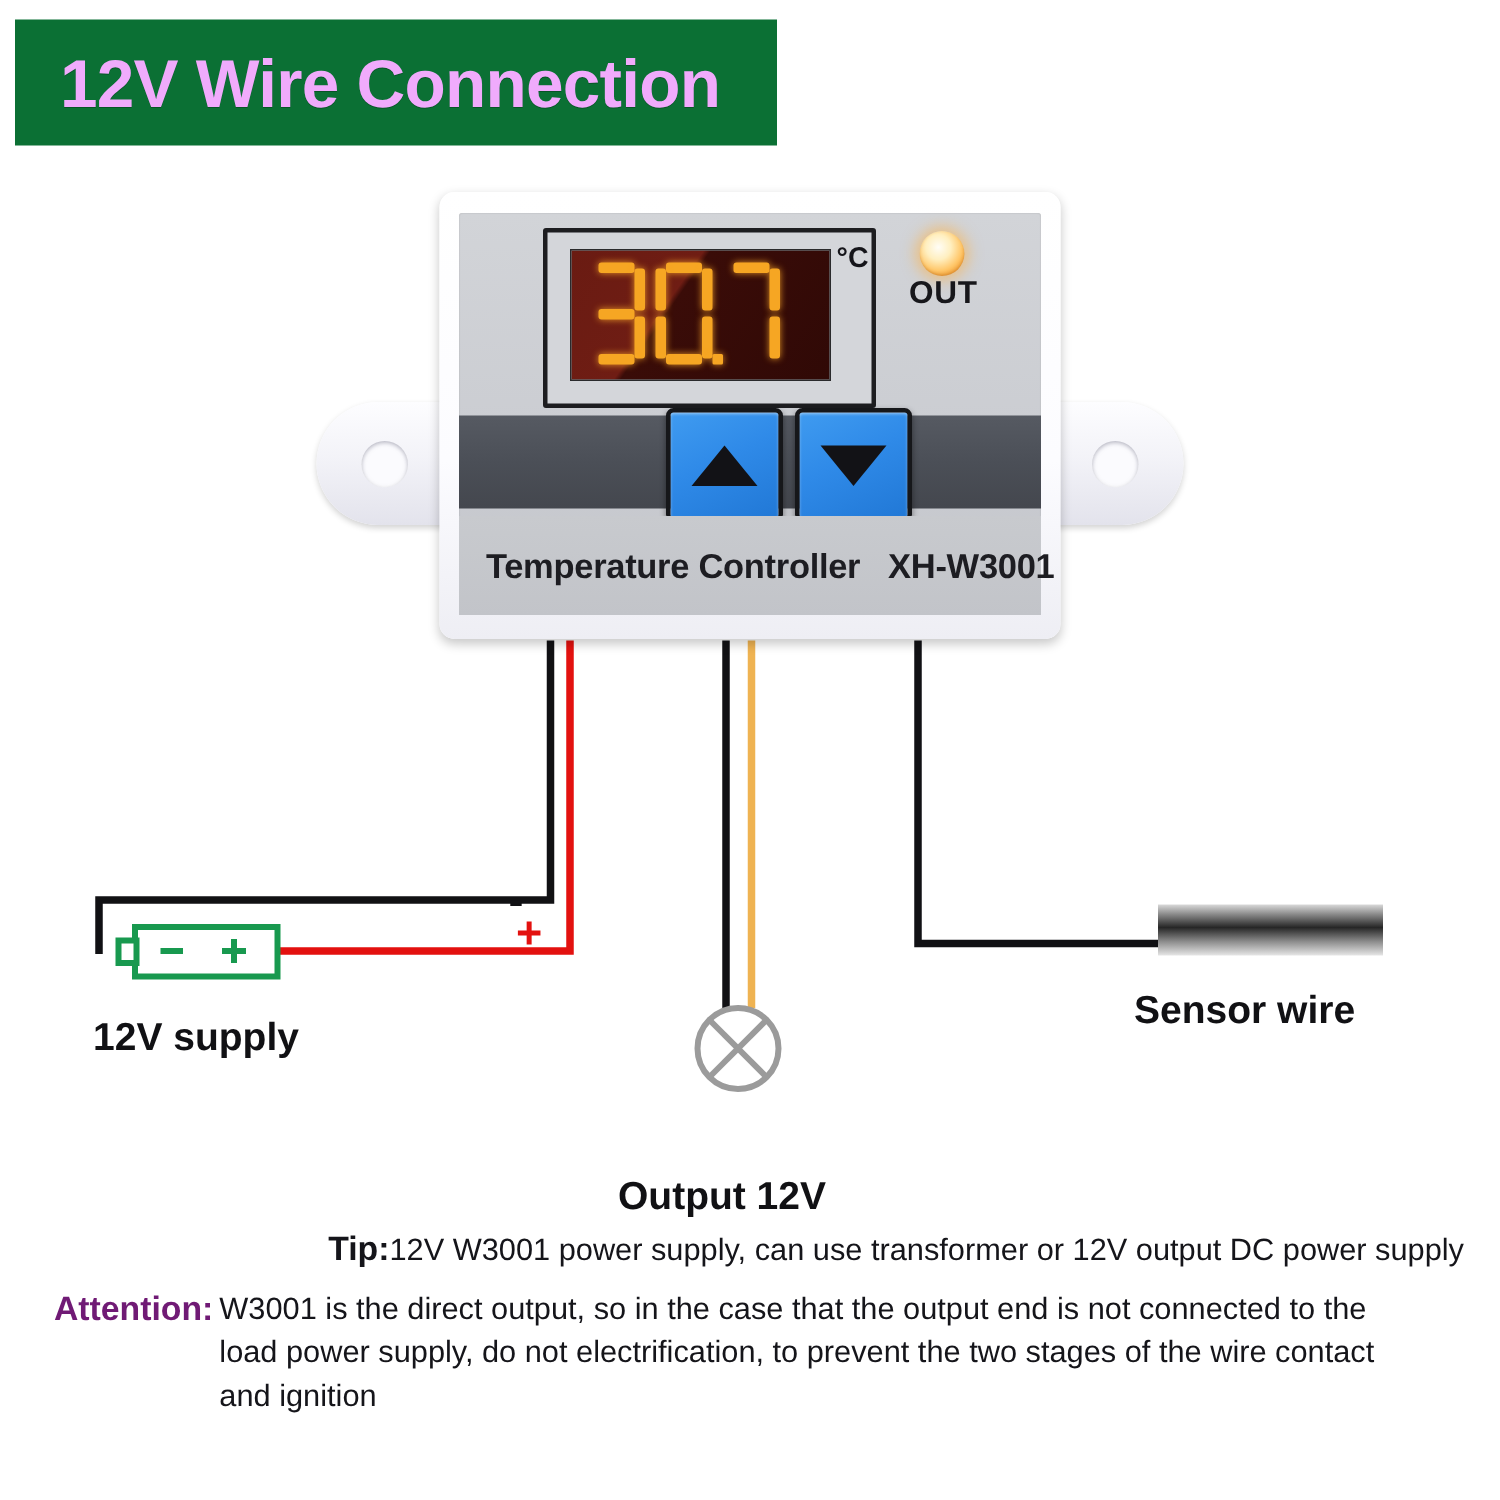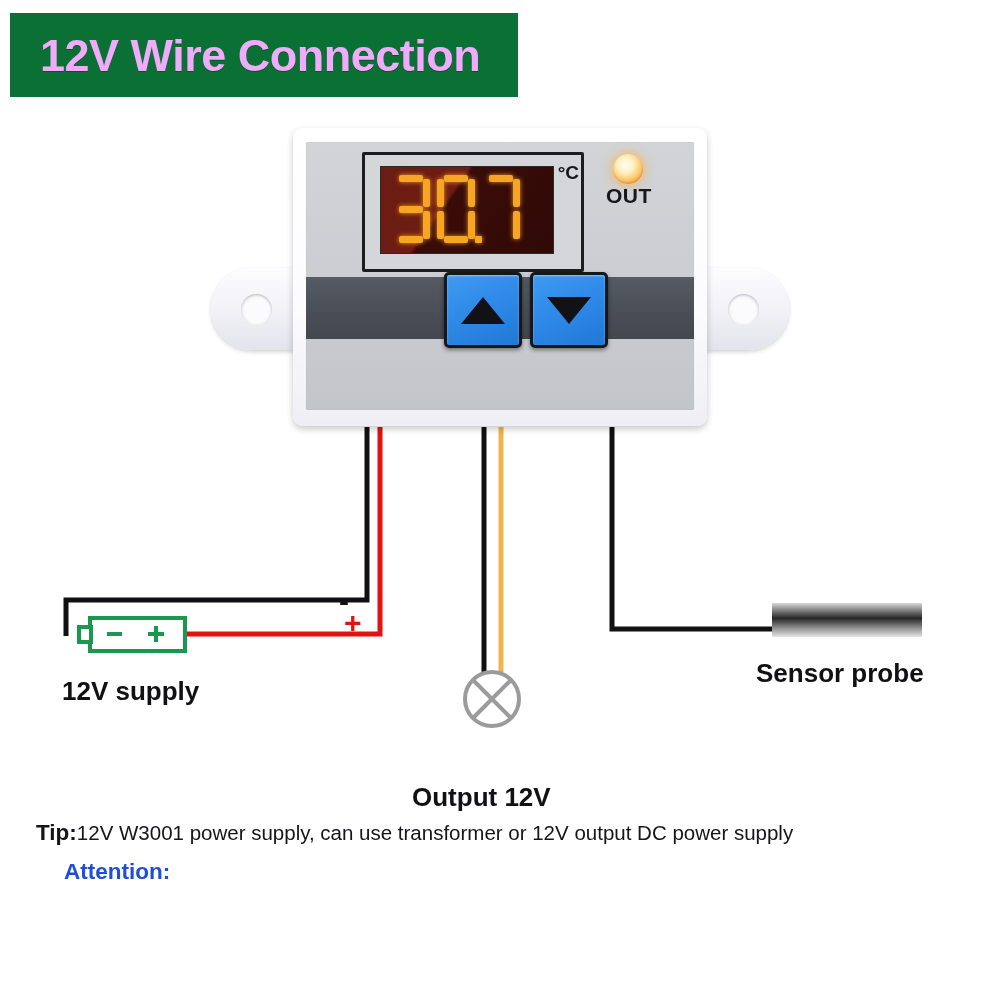--- a/index.html
+++ b/index.html
@@ -137,26 +137,26 @@
   .caption{ font-size:26px;font-weight:bold;color:#111114;line-height:1; }
   #label-input{ left:62px;top:678px; }
   #label-output{ left:412px;top:784px; }
   #label-sensor{ left:756px;top:660px; }
   .signlabel{ font-size:30px;font-weight:bold;line-height:1; }
   #sign-minus{ left:339px;top:586px;color:#111114; }
   #sign-plus{ left:344px;top:608px;color:#e3110f; }
 
   
   #notes{ left:36px;top:818px;width:940px; }
-  .note{ font-size:20.5px;color:#15151a;line-height:29px; }
+  .note{ font-size:20.5px;color:#15151a;line-height:29px;text-align:right; }
   .note b{ font-weight:bold;font-size:22.5px; }
   #note-tip{ margin-bottom:10px; }
   #attention-row{ display:flex;align-items:flex-start; }
   #attention-label{ font-weight:bold;font-size:22.5px;white-space:nowrap;margin-right:4px;
-                    color:#1d4ed8;line-height:29px;margin-left:28px; }
+                    color:#701a75;line-height:29px; }
   #attention-body{ font-size:20.5px;color:#15151a;line-height:29px;max-width:770px; }
 </style>
 </head>
 <body>
 
 <div class="abs" id="title-banner">
   <span id="title-text">12V Wire Connection</span>
 </div>
 
 <svg id="wires" viewBox="0 0 1000 1000" xmlns="http://www.w3.org/2000/svg">
@@ -247,32 +247,36 @@
 
       <div id="button-strip">
         <div class="btn" id="btn-up">
           <span class="tri up"></span>
         </div>
         <div class="btn" id="btn-down">
           <span class="tri down"></span>
         </div>
       </div>
 
+      <div id="model-strip">
+        <span id="model-text">Temperature Controller   XH-W3001</span>
+      </div>
 
     </div>
   </div>
 </div>
 
 <div class="abs signlabel" id="sign-minus">-</div>
 <div class="abs signlabel" id="sign-plus">+</div>
 
 <div class="abs caption" id="label-input">12V supply</div>
 <div class="abs caption" id="label-output">Output 12V</div>
-<div class="abs caption" id="label-sensor">Sensor probe</div>
+<div class="abs caption" id="label-sensor">Sensor wire</div>
 
 <div class="abs" id="notes">
   <div class="note" id="note-tip">
     <b>Tip:</b><span>12V W3001 power supply, can use transformer or 12V output DC power supply</span>
   </div>
   <div id="attention-row">
     <span id="attention-label">Attention:</span>
+    <span id="attention-body">W3001 is the direct output, so in the case that the output end is not connected to the load power supply, do not electrification, to prevent the two stages of the wire contact and ignition</span>
   </div>
 </div>
 
 </body></html>

